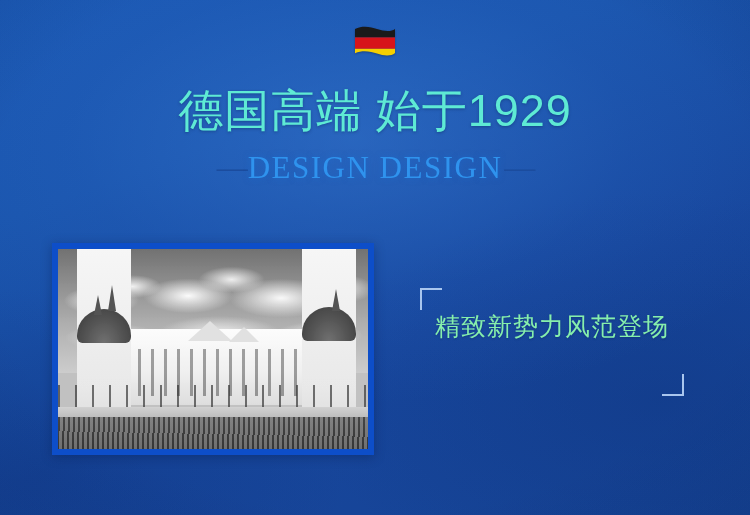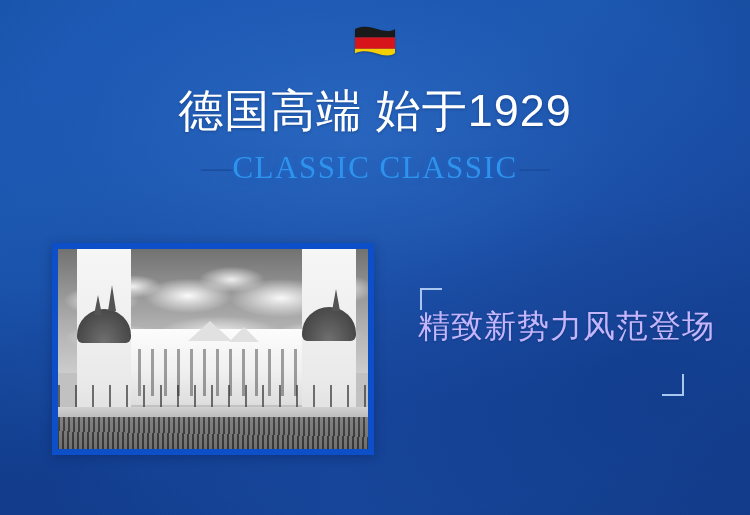--- a/index.html
+++ b/index.html
@@ -46,21 +46,21 @@
     position: relative;
     width: 44px; height: 34px;
     filter: drop-shadow(0 1px 1px rgba(0,0,0,0.28));
   }
   #flag svg { display: block; }
 
   
   #title {
     left: 0; right: 0; top: 88px;
     text-align: center;
-    color: #ffffff;
+    color: #5eead4;
     font-size: 45px;
     line-height: 1;
     letter-spacing: 1px;
     font-weight: 400;
     text-shadow: 0 1px 3px rgba(4,26,70,0.35);
     white-space: nowrap;
   }
 
   
   #subtitle {
@@ -195,22 +195,22 @@
   }
   #slogan .corner.br {
     right: 2px; bottom: 0px;
     border-right: 2px solid #a9c6ee;
     border-bottom: 2px solid #a9c6ee;
   }
   #slogan .lines {
     position: absolute;
     left: 0; right: 0; top: 22px;
     text-align: center;
-    color: #c4b5fd;
-    font-size: 32px;
+    color: #86efac;
+    font-size: 25px;
     line-height: 33px;
     letter-spacing: 1px;
     white-space: nowrap;
     text-shadow: 0 1px 2px rgba(4,26,70,0.30);
   }
 </style>
 </head>
 <body>
 
 <div id="banner">
@@ -234,21 +234,21 @@
         </g>
       </svg>
     </div>
   </div>
 
   <div id="title" class="layer">
     <span>德国高端 始于1929</span>
   </div>
 
   <div id="subtitle" class="layer">
-    <span class="rule">—</span><span>CLASSIC CLASSIC</span><span class="rule">—</span>
+    <span class="rule">—</span><span>DESIGN DESIGN</span><span class="rule">—</span>
   </div>
 
   <div id="photo-frame" class="layer">
     <div id="photo">
       <div class="sky"></div>
       <div class="clouds"></div>
       <div class="castle"></div>
       <div class="tower left"></div>
       <div class="tower right"></div>
       <div class="dome left"></div>

